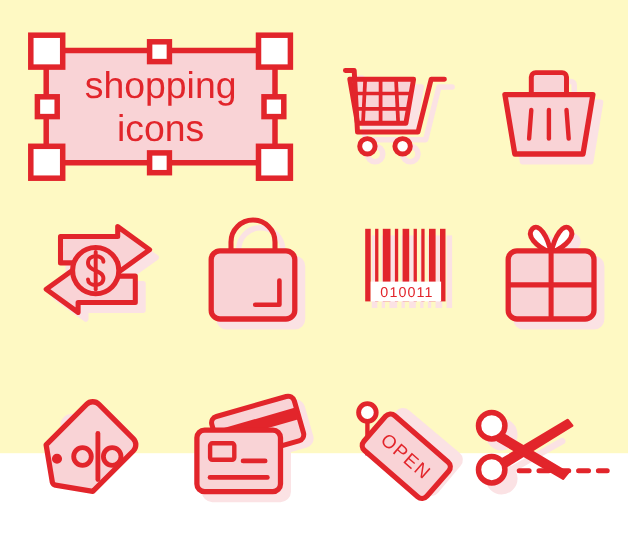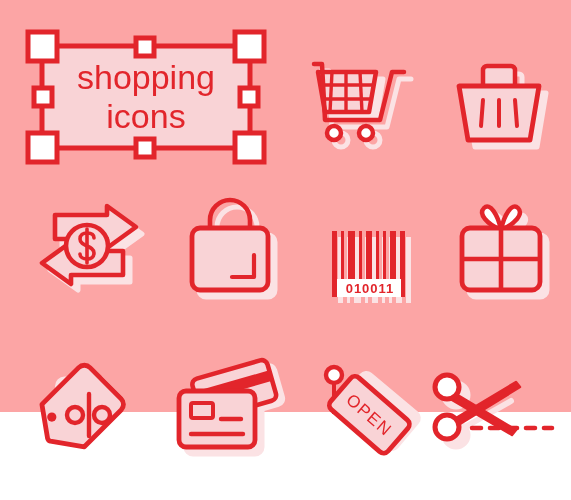--- a/index.html
+++ b/index.html
@@ -5,21 +5,21 @@
   html,body{margin:0;padding:0;}
   body{
     width:571px;height:500px;
     background:#ffffff;
     font-family:"Liberation Sans", sans-serif;
     overflow:hidden;
   }
   #sheet{
     position:relative;
     width:571px;height:412px;
-    background:#fca5a5;
+    background:#fef9c3;
   }
   .cell{position:absolute;}
   svg{display:block;overflow:visible;}
   .title-text{
     font-family:"Liberation Sans", sans-serif;
     font-size:34px;
     fill:#e2252b;
     text-anchor:middle;
     dominant-baseline:middle;
   }
@@ -150,21 +150,21 @@
       </g>
 
       <path d="M22 34 V20 A20 20 0 0 1 62 20 V34" fill="none" stroke="#e2252b" stroke-width="4.6" stroke-linecap="round"></path>
 
       <rect x="4" y="28" width="76" height="62" rx="8" fill="#f9d3d6" stroke="#e2252b" stroke-width="4.8"></rect>
 
       <path d="M44 77 H66 V55" fill="none" stroke="#e2252b" stroke-width="4.2" stroke-linecap="round" stroke-linejoin="round"></path>
     </svg>
   </div>
 
-  <div class="cell" style="left:328px;top:231px;font-weight:bold;">
+  <div class="cell" style="left:328px;top:208px;">
     <svg width="100" height="85" viewBox="0 0 100 85">
       <g transform="translate(6,6)" fill="#fbe2e4">
         <rect x="4" y="0" width="5" height="66"></rect>
           <rect x="13" y="0" width="3" height="66"></rect>
         <rect x="20" y="0" width="7" height="66"></rect>
           <rect x="31" y="0" width="3" height="66"></rect>
         <rect x="38" y="0" width="6" height="66"></rect>
           <rect x="48" y="0" width="3" height="66"></rect>
         <rect x="55" y="0" width="3" height="66"></rect>
           <rect x="62" y="0" width="6" height="66"></rect>

